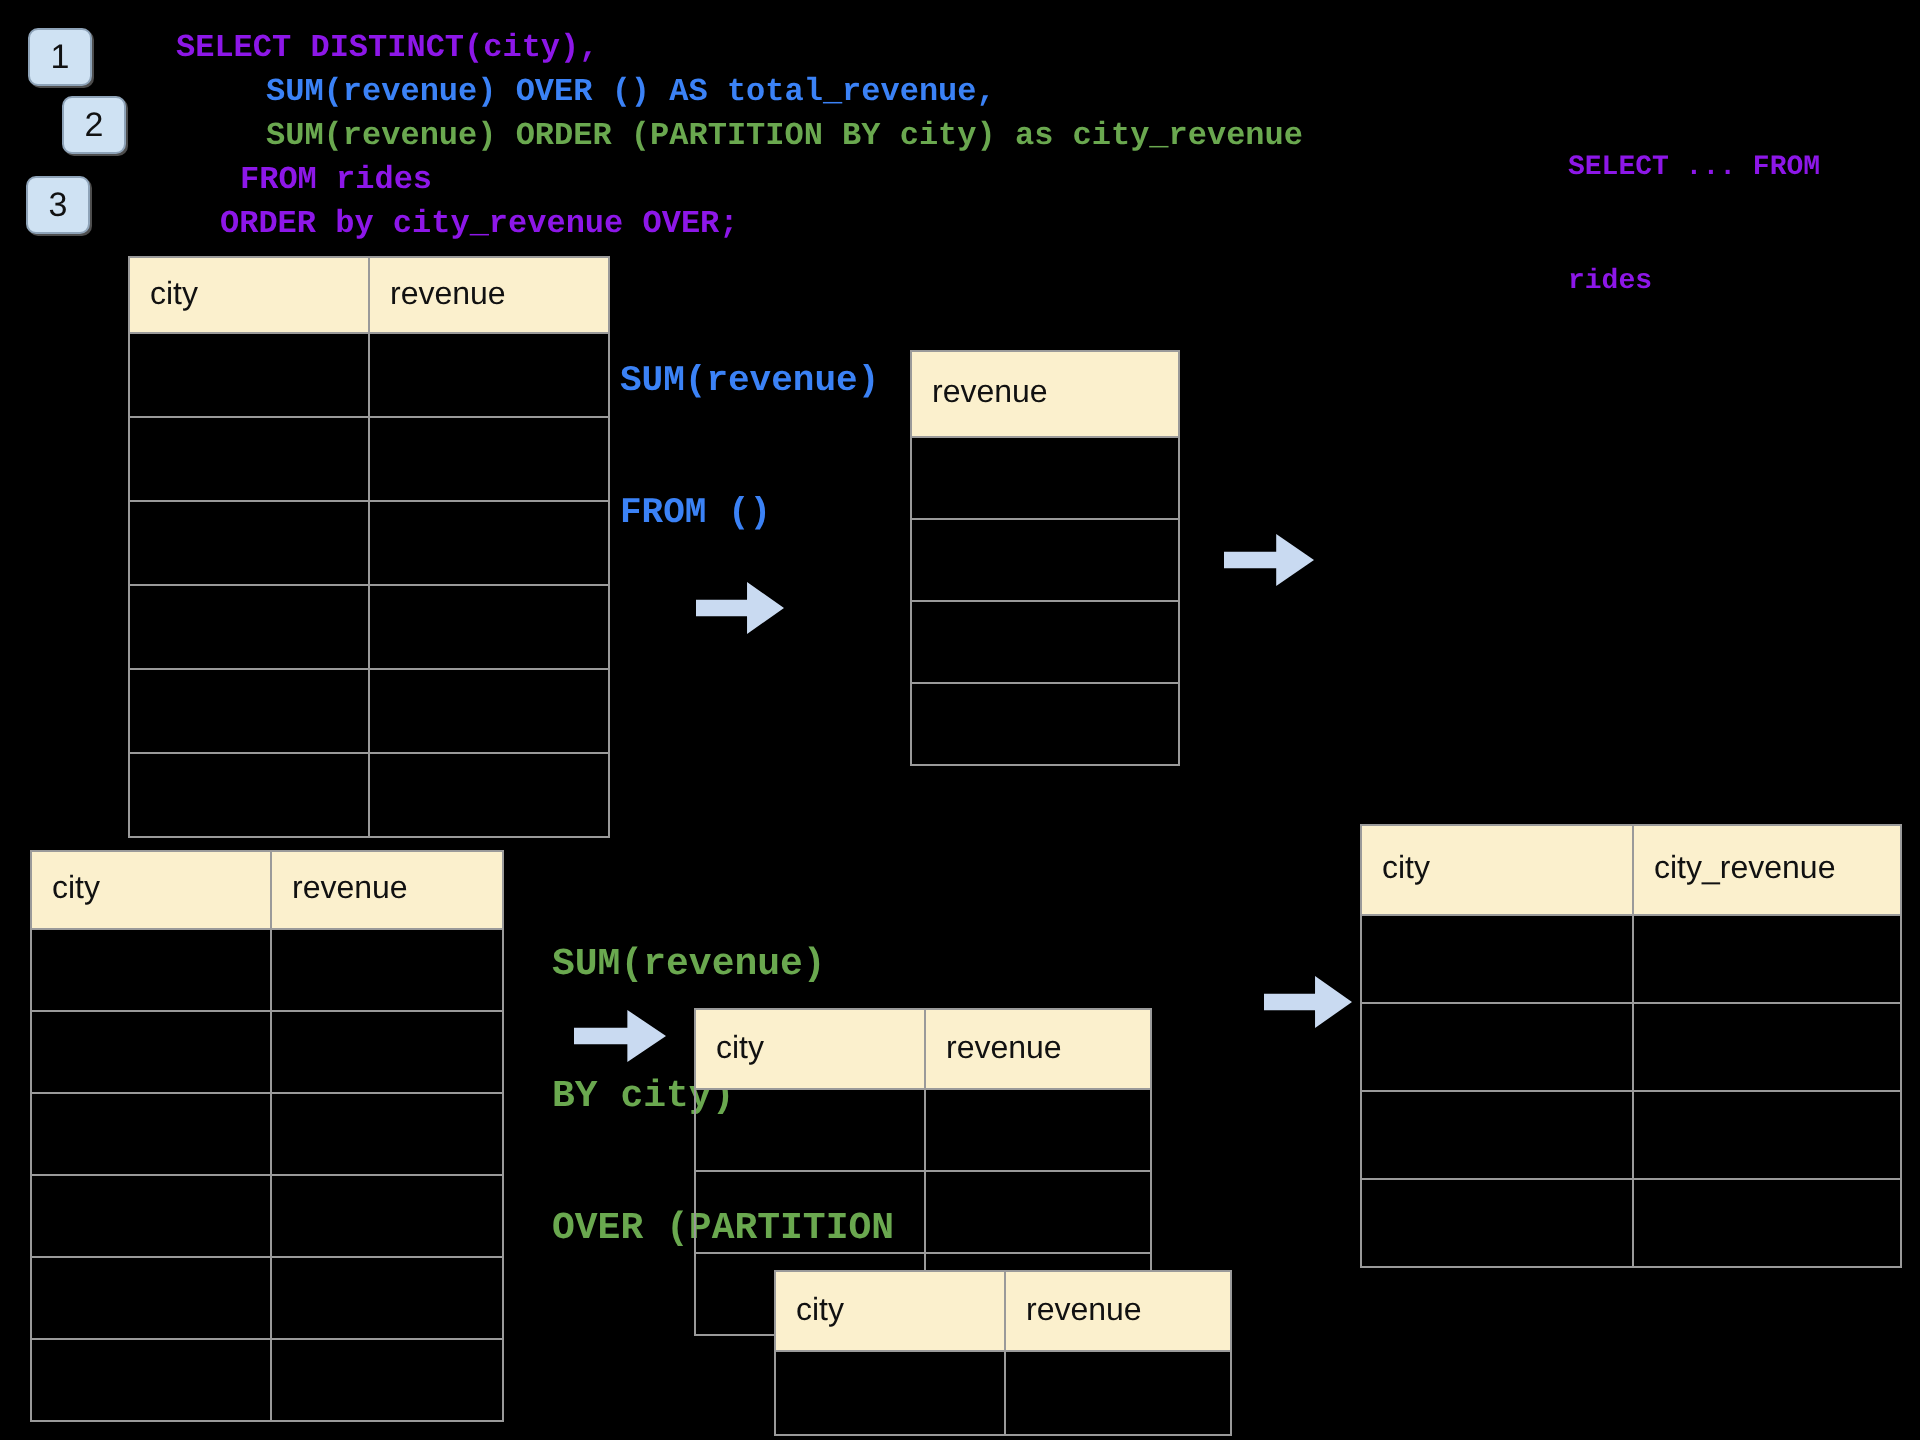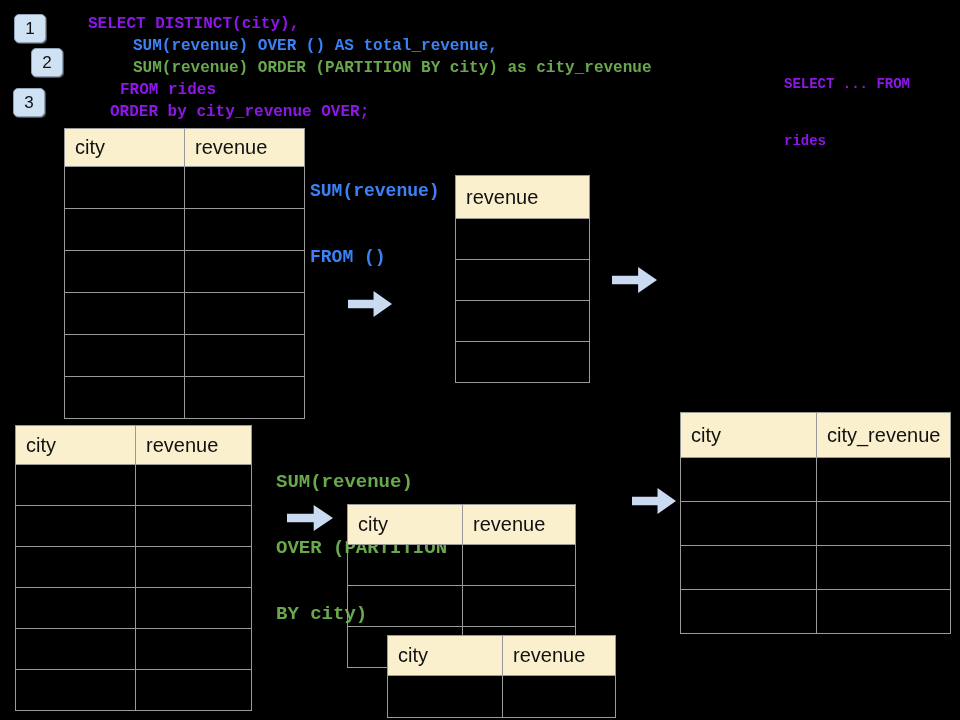--- a/index.html
+++ b/index.html
@@ -32,21 +32,21 @@
     display:flex;align-items:center;justify-content:center;
   }
   
   table.tbl{
     position:absolute;border-collapse:collapse;table-layout:fixed;
     background:transparent;
   }
   .tbl th,.tbl td{border:1px solid #9a9a9a;padding:0;}
   .tbl th{
     background:#fbf0cd;color:#111;
-    font-weight:normal;font-size:20px;text-align:left;
+    font-weight:normal;font-size:16px;text-align:left;
     padding-left:10px;
   }
   .tA{left:64px;top:128px;}   .tA col{width:120px;} .tA th{height:37px;} .tA td{height:41px;}
   .tB{left:455px;top:175px;}  .tB col{width:134px;} .tB th{height:42px;} .tB td{height:40px;}
   .tC{left:15px;top:425px;}   .tC col.c1{width:120px;} .tC col.c2{width:116px;} .tC th{height:38px;} .tC td{height:40px;}
   .tD{left:347px;top:504px;z-index:1;} .tD col.c1{width:115px;} .tD col.c2{width:113px;} .tD th{height:39px;} .tD td{height:40px;}
   .tE{left:387px;top:635px;z-index:2;} .tE col.c1{width:115px;} .tE col.c2{width:113px;} .tE th{height:39px;} .tE td{height:41px;}
   .tF{left:680px;top:412px;}  .tF col.c1{width:136px;} .tF col.c2{width:134px;} .tF th{height:44px;} .tF td{height:43px;}
   
   .arrow{
@@ -73,22 +73,22 @@
   <div>rides</div>
 </div>
 
 <div class="code red lbl-red" style="left:310px;top:136px;">
   <div>SUM(revenue)</div>
   <div>FROM ()</div>
 </div>
 
 <div class="code green lbl-green" style="left:276px;top:427px;">
   <div>SUM(revenue)</div>
+  <div>BY city)</div>
   <div>OVER (PARTITION</div>
-  <div>BY city)</div>
 </div>
 
 <table class="tbl tA">
   <colgroup>
       <col>
       <col>
     </colgroup>
   <thead>
       <tr>
     <th>city</th>

